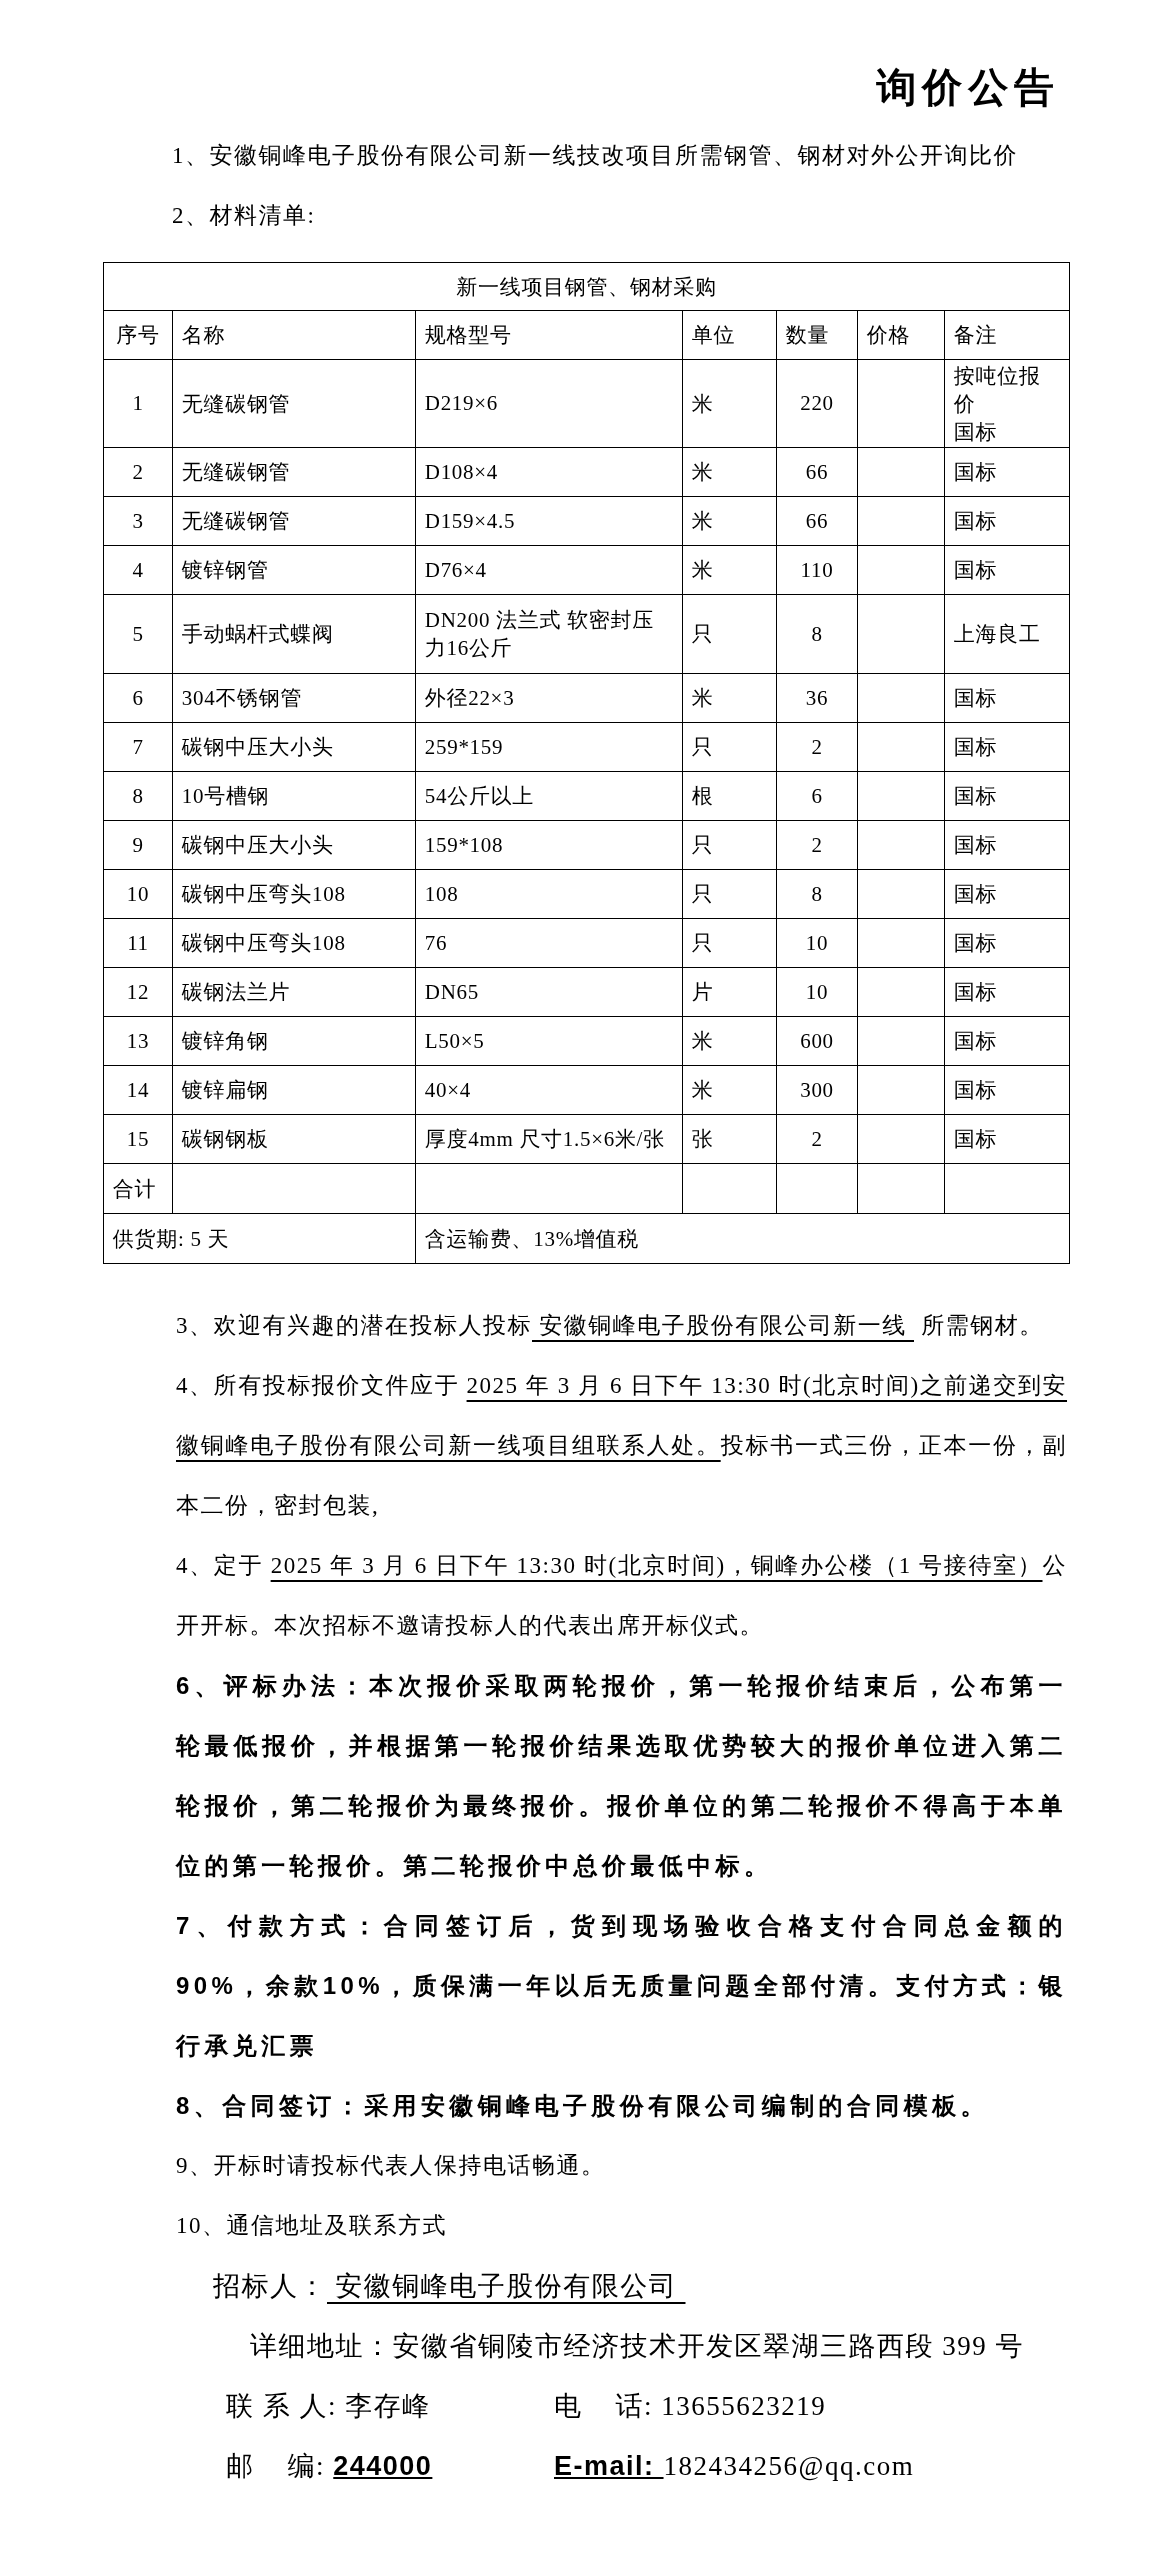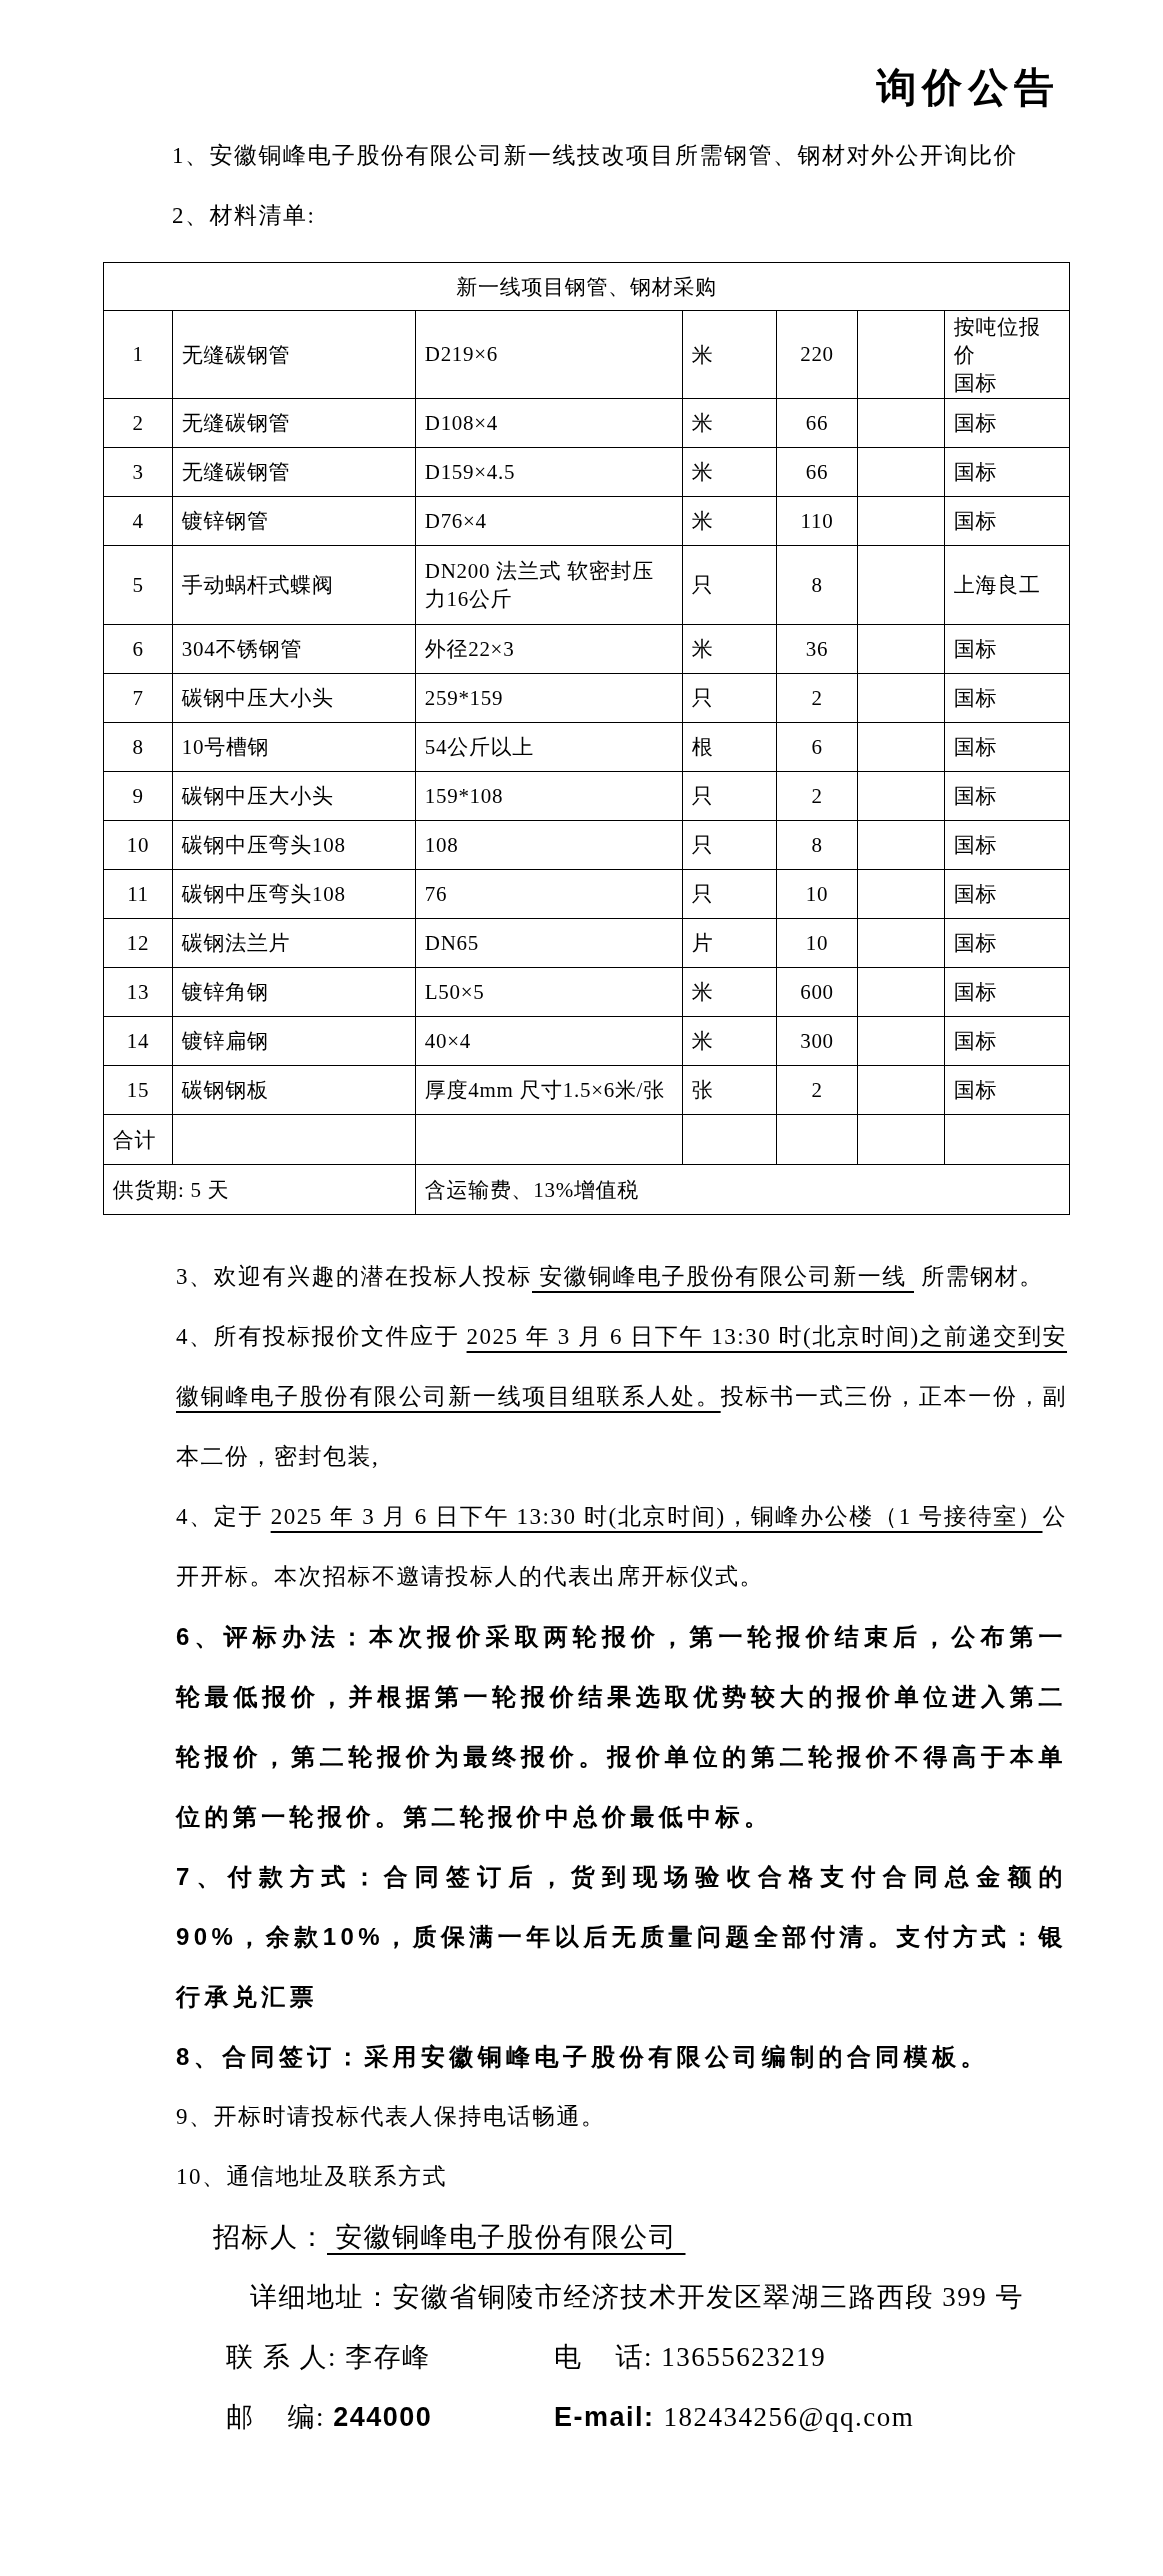--- a/index.html
+++ b/index.html
@@ -38,21 +38,21 @@
     text-decoration:underline;text-underline-offset:7.3px;
     text-decoration-thickness:1.5px;white-space:pre-wrap;
   }
   .seg{white-space:pre-wrap;}
   .contact{margin:0 0 0 176px;width:891px;font-size:27px;letter-spacing:1.5px;}
   .contact .row{position:relative;line-height:60px;margin:0;}
   .row.bidder{padding-left:37px;}
   .row.addr{padding-left:74px;}
   .row.pair{padding-left:50px;}
   .pair .right{position:absolute;left:378px;top:0;}
-  .bold-sans{font-family:"Liberation Sans","DejaVu Sans",sans-serif;font-weight:700;}
+  .bold-sans{font-family:"Liberation Sans","DejaVu Sans",sans-serif;font-weight:700;text-decoration:underline;}
 </style>
 </head>
 <body>
 
 <div class="page">
 
   <h1 class="doc-title">询价公告</h1>
 
   <div class="intro">
     <p>1、安徽铜峰电子股份有限公司新一线技改项目所需钢管、钢材对外公开询比价</p>
@@ -66,20 +66,29 @@
         <col style="width:267px">
       <col style="width:94px">
         <col style="width:81px">
         <col style="width:87px">
       <col style="width:125px">
     </colgroup>
     <tbody>
       <tr style="height:44px">
         <td class="cap" colspan="7">新一线项目钢管、钢材采购</td>
       </tr>
+      <tr id="header-row" style="height:49px">
+          <th class="c">序号</th>
+          <th>名称</th>
+          <th>规格型号</th>
+          <th>单位</th>
+          <th>数量</th>
+          <th>价格</th>
+          <th>备注</th>
+        </tr>
     </tbody>
     <tbody id="table-body">
         <tr style="height: 65px;">
           <td class="c">1</td>
           <td class="l">无缝碳钢管</td>
           <td class="l">D219×6</td>
           <td class="l">米</td>
           <td class="c">220</td>
           <td class="c"></td>
           <td class="l note-cell">按吨位报价

